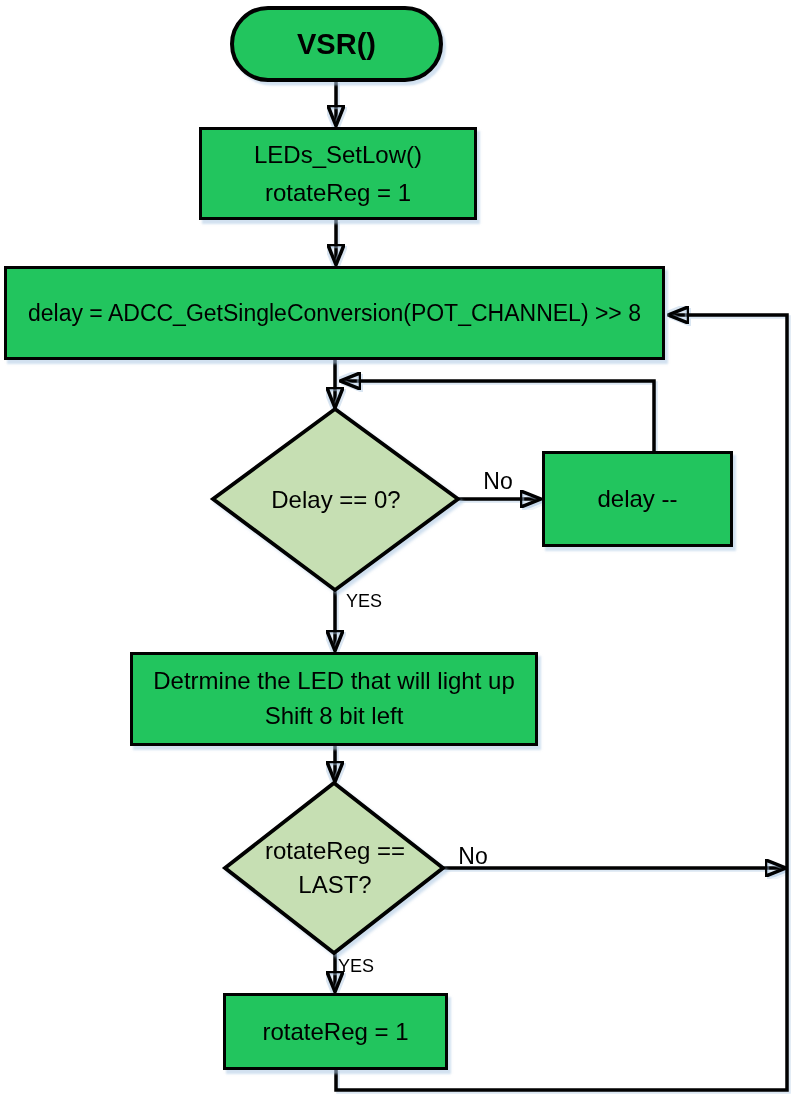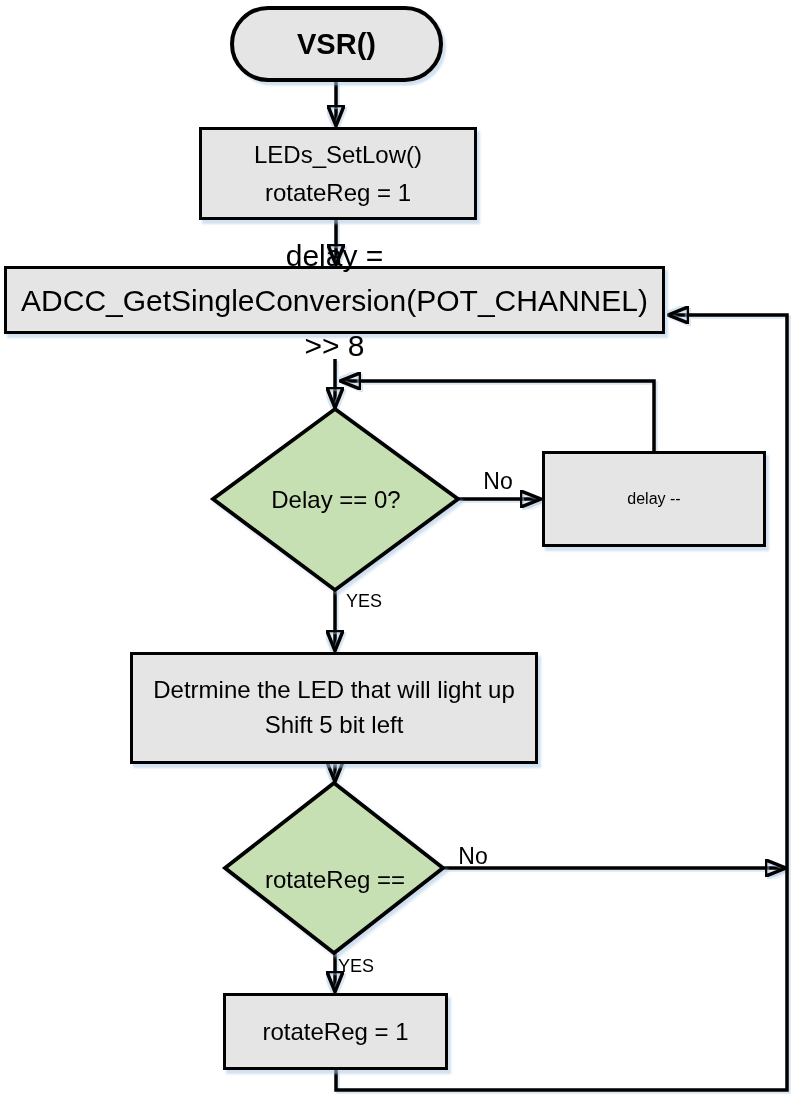--- a/index.html
+++ b/index.html
@@ -16,40 +16,40 @@
     fill:none;stroke:#010101;stroke-width:3.5px;
     filter:drop-shadow(2.5px 2.5px 0.5px rgba(173,200,227,0.45));
   }
   .wires polygon.decision{
     fill:#c6dfb3;stroke:#010101;stroke-width:3.8px;stroke-linejoin:miter;
     filter:drop-shadow(3px 3.5px 1.5px rgba(173,200,227,0.6));
   }
   .node{
     position:absolute;box-sizing:border-box;
     display:flex;flex-direction:column;align-items:center;justify-content:center;
-    background:#e5e5e5;border:3.5px solid #010101;
+    background:#22c55e;border:3.5px solid #010101;
     text-align:center;
     box-shadow:3px 3.5px 2px rgba(173,200,227,0.55);
   }
   .terminal{
     left:230px;top:6px;width:213px;height:76px;
     border-radius:40px;font-weight:bold;font-size:29px;
     border-width:4px;
   }
   .proc-init{left:199px;top:127px;width:278px;height:93px;font-size:24px;line-height:1.55;}
-  .proc-read{left:4px;top:266px;width:661px;height:68px;font-size:30px;line-height:1.5;}
-  .proc-dec{left:542px;top:451px;width:224px;height:96px;font-size:16px;line-height:1.45;}
-  .proc-det{left:130px;top:652px;width:408px;height:112px;font-size:24px;line-height:1.45;}
+  .proc-read{left:4px;top:266px;width:661px;height:94px;font-size:23px;line-height:1.5;}
+  .proc-dec{left:542px;top:451px;width:191px;height:96px;font-size:24px;line-height:1.45;}
+  .proc-det{left:130px;top:652px;width:408px;height:94px;font-size:24px;line-height:1.45;}
   .proc-reset{left:223px;top:993px;width:225px;height:77px;font-size:24px;}
   .dtext{
     position:absolute;transform:translate(-50%,-50%);
     text-align:center;font-size:24px;line-height:1.4;white-space:nowrap;
   }
   .dtext-1{left:336px;top:500px;text-align:right;}
-  .dtext-2{left:335px;top:868px;margin-top:12px;}
+  .dtext-2{left:335px;top:868px;}
   .elabel{
     position:absolute;transform:translate(-50%,-50%);
     font-size:23px;white-space:nowrap;
   }
   .l-no1{left:498px;top:481px;}
   .l-yes1{left:364px;top:601px;font-size:18px;}
   .l-no2{left:473px;top:856px;}
   .l-yes2{left:356px;top:966px;font-size:18px;}
 </style>
 </head>
@@ -91,31 +91,32 @@
   <div class="node proc-read">
     <span class="ln">delay = ADCC_GetSingleConversion(POT_CHANNEL) &gt;&gt; 8</span>
   </div>
 
   <div class="node proc-dec">
     <span class="ln">delay --</span>
   </div>
 
   <div class="node proc-det">
     <span class="ln">Detrmine the LED that will light up</span>
-    <span class="ln">Shift 5 bit left</span>
+    <span class="ln">Shift 8 bit left</span>
   </div>
 
   <div class="node proc-reset">
     <span>rotateReg = 1</span>
   </div>
 
   <div class="dtext dtext-1">Delay == 0?</div>
 
   <div class="dtext dtext-2">
     <div>rotateReg ==</div>
+    <div>LAST?</div>
   </div>
 
   <div class="elabel l-no1">No</div>
   <div class="elabel l-yes1">YES</div>
   <div class="elabel l-no2">No</div>
   <div class="elabel l-yes2">YES</div>
 
 </div>
 
 </body></html>

